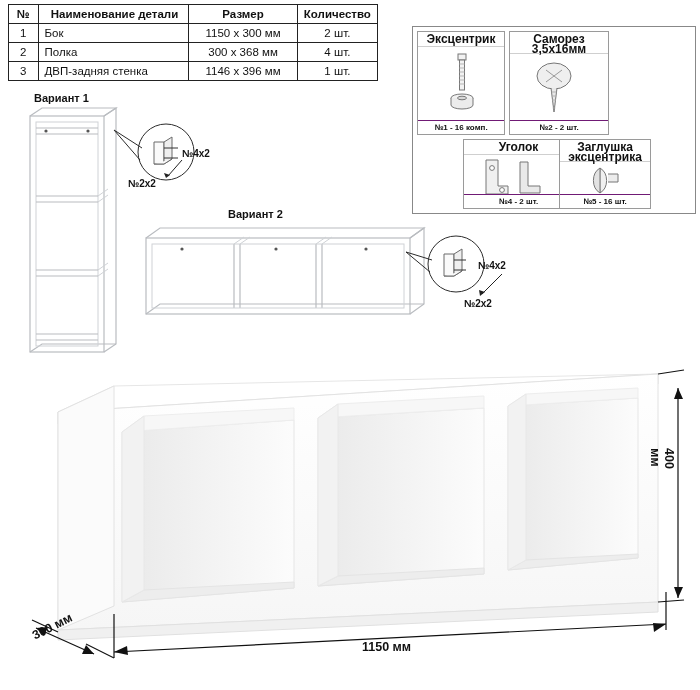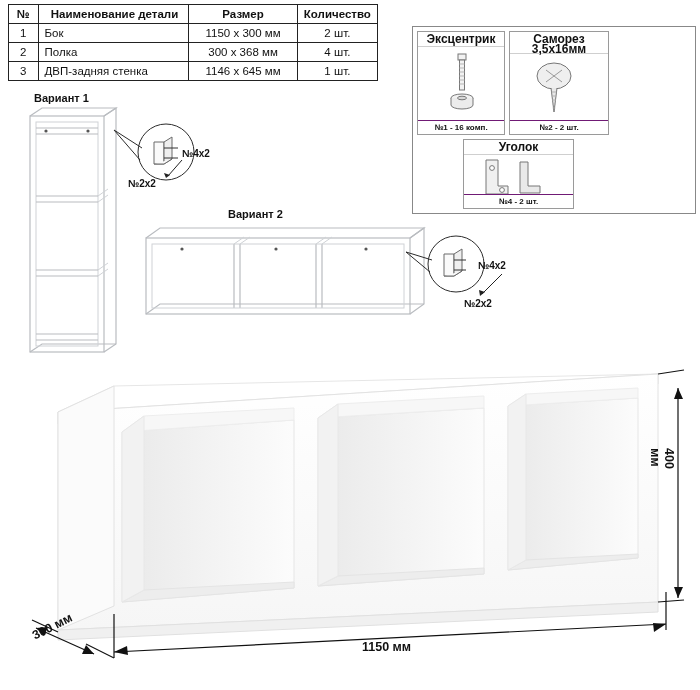--- a/index.html
+++ b/index.html
@@ -91,21 +91,21 @@
     </tr>
     <tr>
       <td class="c-num">2</td>
       <td class="c-name">Полка</td>
       <td class="c-size">300 х 368 мм</td>
       <td class="c-qty">4 шт.</td>
     </tr>
     <tr>
       <td class="c-num">3</td>
       <td class="c-name">ДВП-задняя стенка</td>
-      <td class="c-size">1146 х 645 мм</td>
+      <td class="c-size">1146 х 396 мм</td>
       <td class="c-qty">1 шт.</td>
     </tr>
   </tbody>
 </table>
 
 <div class="abs" id="hardware-panel">
 
   <div class="hw-cell" style="left:4px; top:4px; width:88px; height:104px;">
     <div class="hw-title">Эксцентрик</div>
     <div class="hw-art">
@@ -148,20 +148,35 @@
           <path d="M22 4 h12 v26 h10 v8 h-22 z"></path>
           <circle cx="28" cy="12" r="2.4" fill="#fff"></circle>
           <circle cx="38" cy="34" r="2.4" fill="#fff"></circle>
           <path d="M56 6 h8 v24 h12 v7 h-20 z" fill="#e9e9e9"></path>
         </g>
       </svg>
     </div>
     <div class="hw-label">№4 - 2 шт.</div>
   </div>
 
+  <div class="hw-cell" style="left:146px; top:112px; width:92px; height:70px;">
+    <div class="hw-title two" style="white-space:pre-line;">Заглушка
+эксцентрика</div>
+    <div class="hw-art" style="top:24px;">
+      <svg width="92" height="33" viewBox="0 0 92 33">
+        <g stroke="#777" fill="#f0f0f0" stroke-width="1">
+          <path d="M40 4 a12 14 0 0 1 0 25 z"></path>
+          <path d="M40 4 a12 14 0 0 0 0 25 z" fill="#e3e3e3"></path>
+          <path d="M40 8 v17" stroke="#aaa"></path>
+          <path d="M48 10 h10 v8 h-10" fill="#ececec"></path>
+        </g>
+      </svg>
+    </div>
+    <div class="hw-label">№5 - 16 шт.</div>
+  </div>
 </div>
 
 <div class="abs var-title" style="left:34px; top:92px;text-align:center;">Вариант 1</div>
 
 <div class="abs" style="left:14px; top:104px; width:210px; height:260px;">
   <svg width="210" height="260" viewBox="0 0 210 260">
 
     <g class="cabinet-wire">
 
       <rect x="16" y="12" width="74" height="236"></rect>

